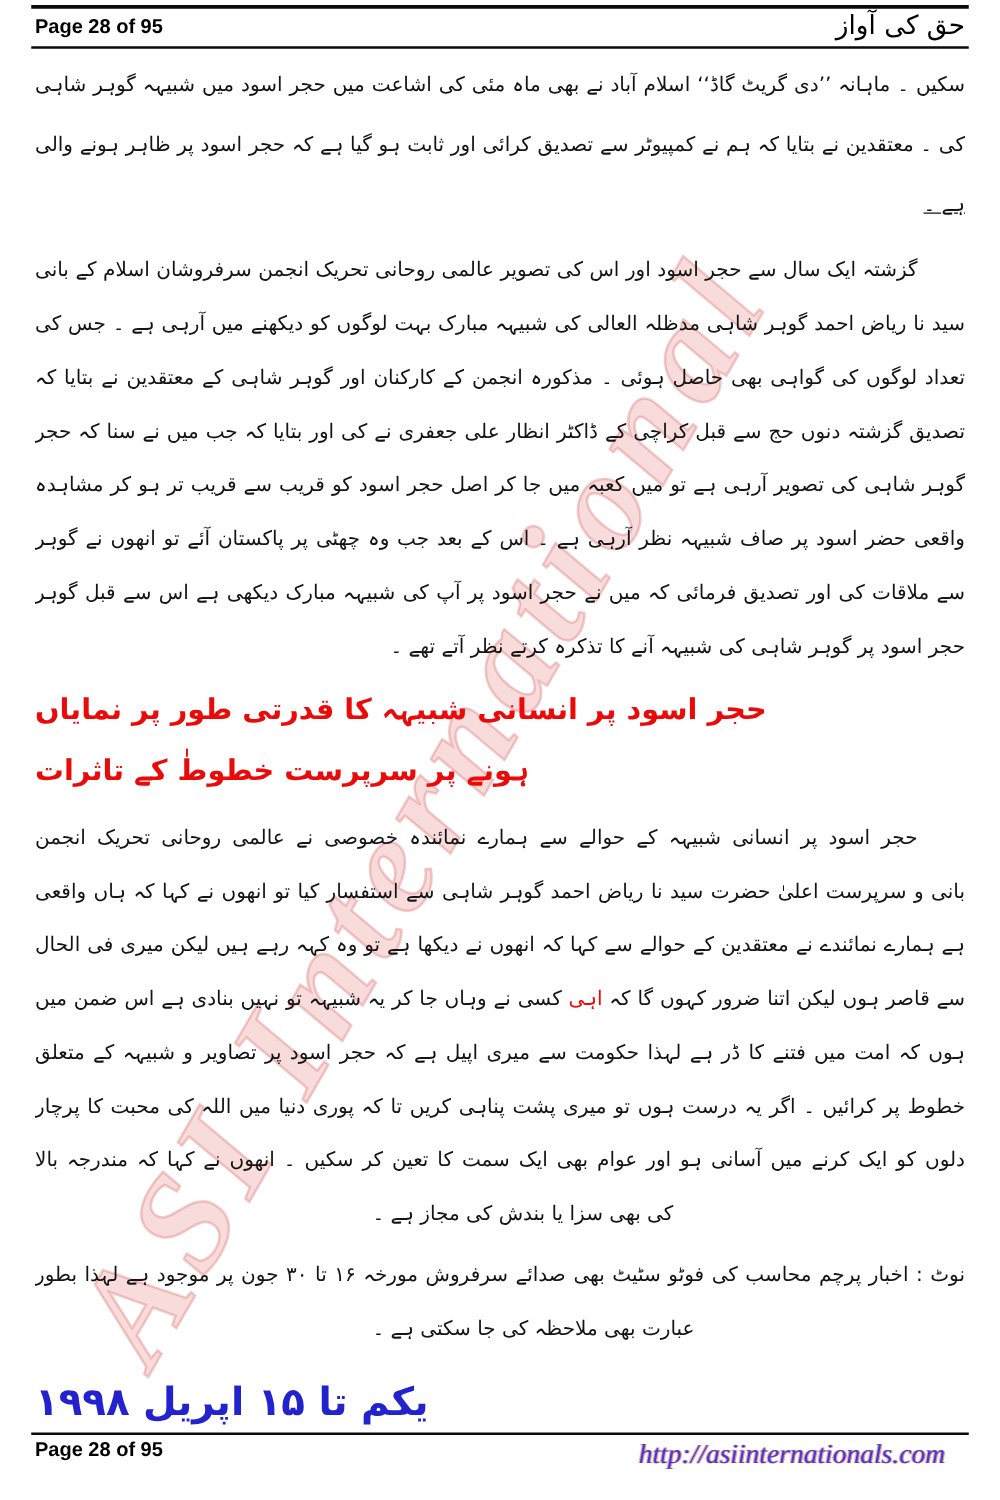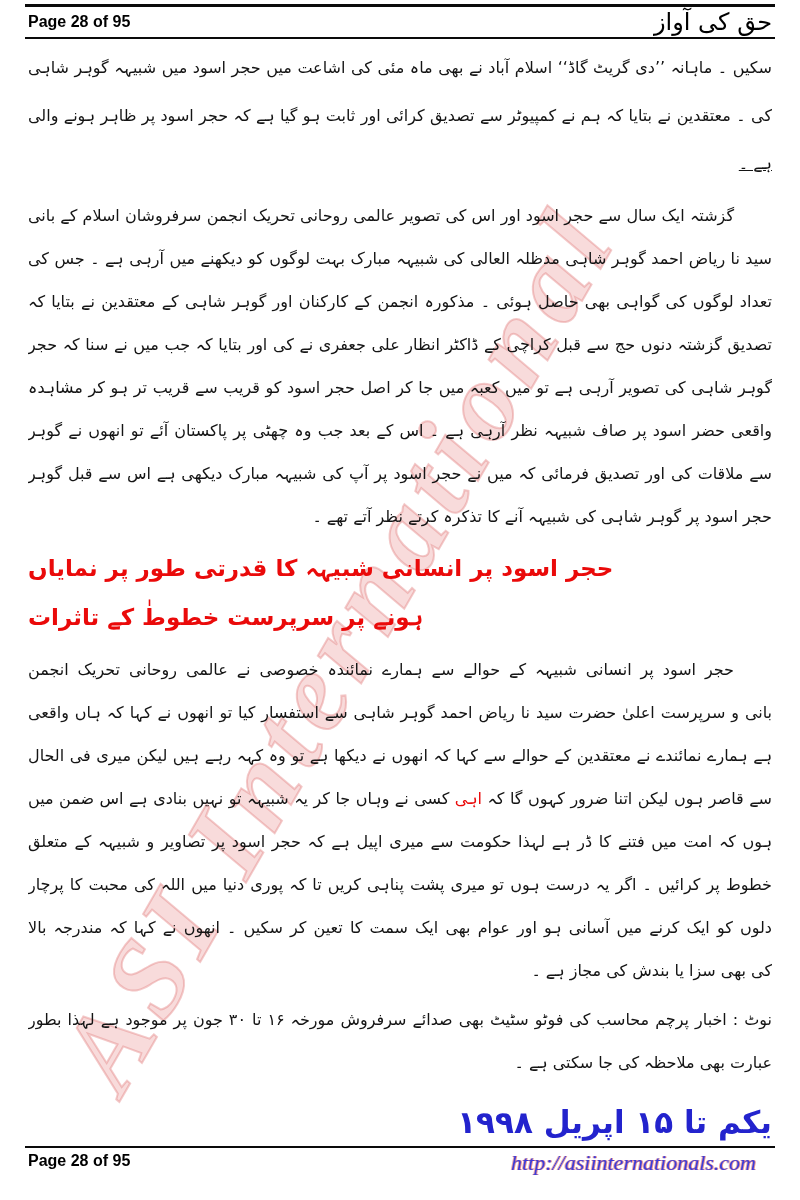--- a/index.html
+++ b/index.html
@@ -6,21 +6,21 @@
   .page{
     position:relative;width:800px;height:1200px;margin:0 auto;
     background:#ffffff;overflow:hidden;
     font-family:"DejaVu Sans",sans-serif;color:#141414;
   }
   .rule{position:absolute;left:25px;right:25px;border-top:2px solid #0a0a0a;height:0;}
   .rule-top{top:4px;border-top-width:3px;}
   .rule-header{top:37px;}
   .rule-footer{top:1146px;}
   .hdr-page{position:absolute;left:28px;top:13px;font:bold 16px "Liberation Sans",sans-serif;color:#000;}
-  .hdr-title{position:absolute;right:28px;top:8px;font-size:24px;direction:rtl;color:#000;}
+  .hdr-title{position:absolute;right:28px;top:8px;font-size:21px;direction:rtl;color:#000;}
   .ftr-page{position:absolute;left:28px;top:1152px;font:bold 16px "Liberation Sans",sans-serif;color:#000;}
   .ftr-url{
     position:absolute;right:44px;top:1150px;
     font:italic 22px "Liberation Serif",serif;color:#3d3dd8;
     text-shadow:1px 0 0 rgba(215,60,60,.55),-1px 0 0 rgba(215,60,60,.45);
     text-decoration:none;
   }
   .watermark{
     position:absolute;left:34px;top:1046px;z-index:0;white-space:nowrap;
     transform:rotate(-60deg);transform-origin:0 0;
@@ -32,31 +32,31 @@
   .body-text{
     position:absolute;left:28px;right:28px;top:44px;z-index:1;
     direction:rtl;
   }
   .para{margin:0 0 6px 0;}
   .line{height:43px;line-height:43px;font-size:16px;overflow:hidden;}
   .para.p1 .line{height:48px;line-height:48px;}
   .align-justify{text-align:justify;text-align-last:justify;}
   .align-right{text-align:right;text-decoration:underline;}
   .align-center{}
-  .align-center-right{text-align:right;padding-left:270px;}
+  .align-center-right{text-align:left;padding-left:270px;}
   .indent{padding-right:38px;}
   .para.heading{margin:4px 0 6px 0;}
   .para.heading .line{
     height:49px;line-height:49px;font-size:23px;font-weight:bold;
     color:#ea0a0a;text-align:left;
   }
   .red-word{color:#ea0a0a;}
   .date-line{
     margin-top:10px;height:56px;line-height:56px;
-    text-align:right;font-size:31px;font-weight:bold;color:#2323cd;
+    text-align:left;font-size:31px;font-weight:bold;color:#2323cd;
     direction:rtl;
   }
 </style>
 </head>
 <body>
 
 <div class="page">
 
   <div class="watermark">ASI International</div>
 

